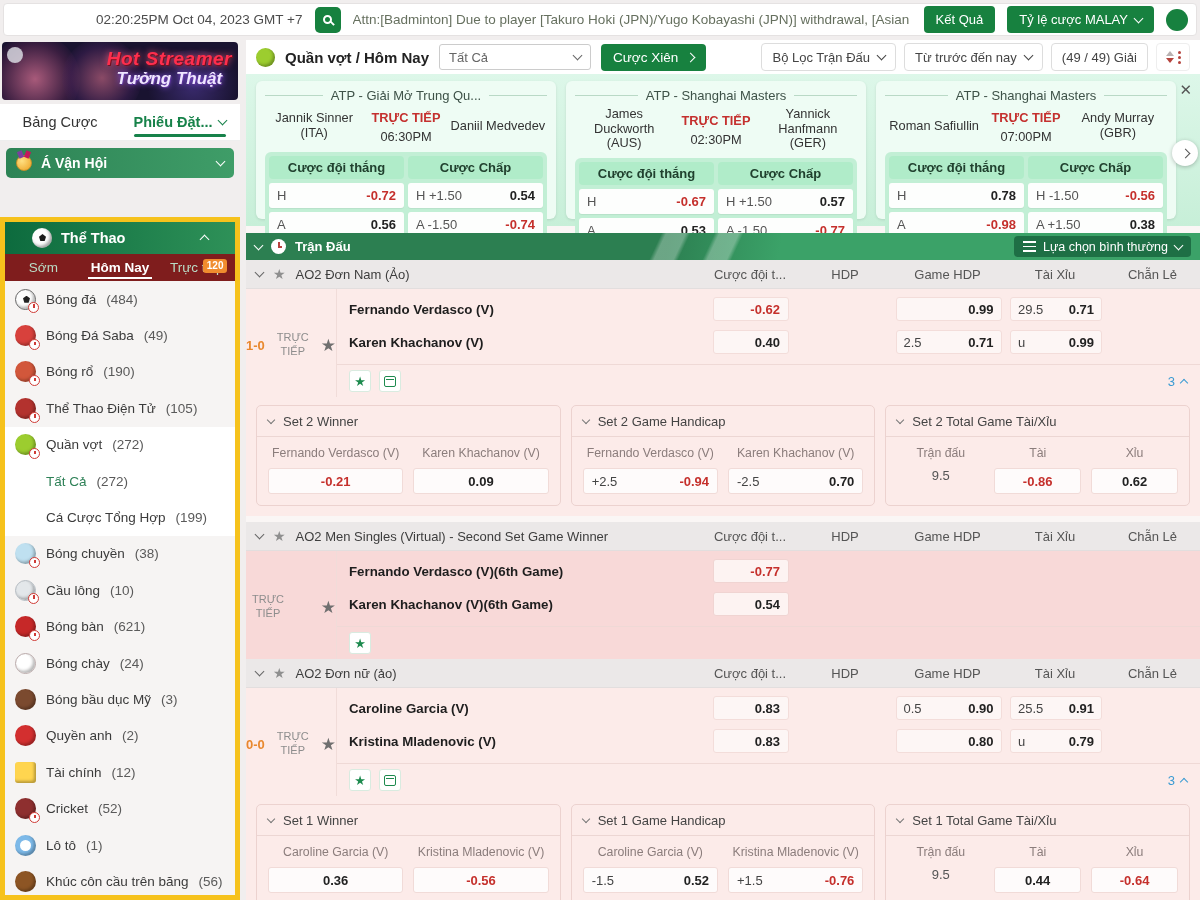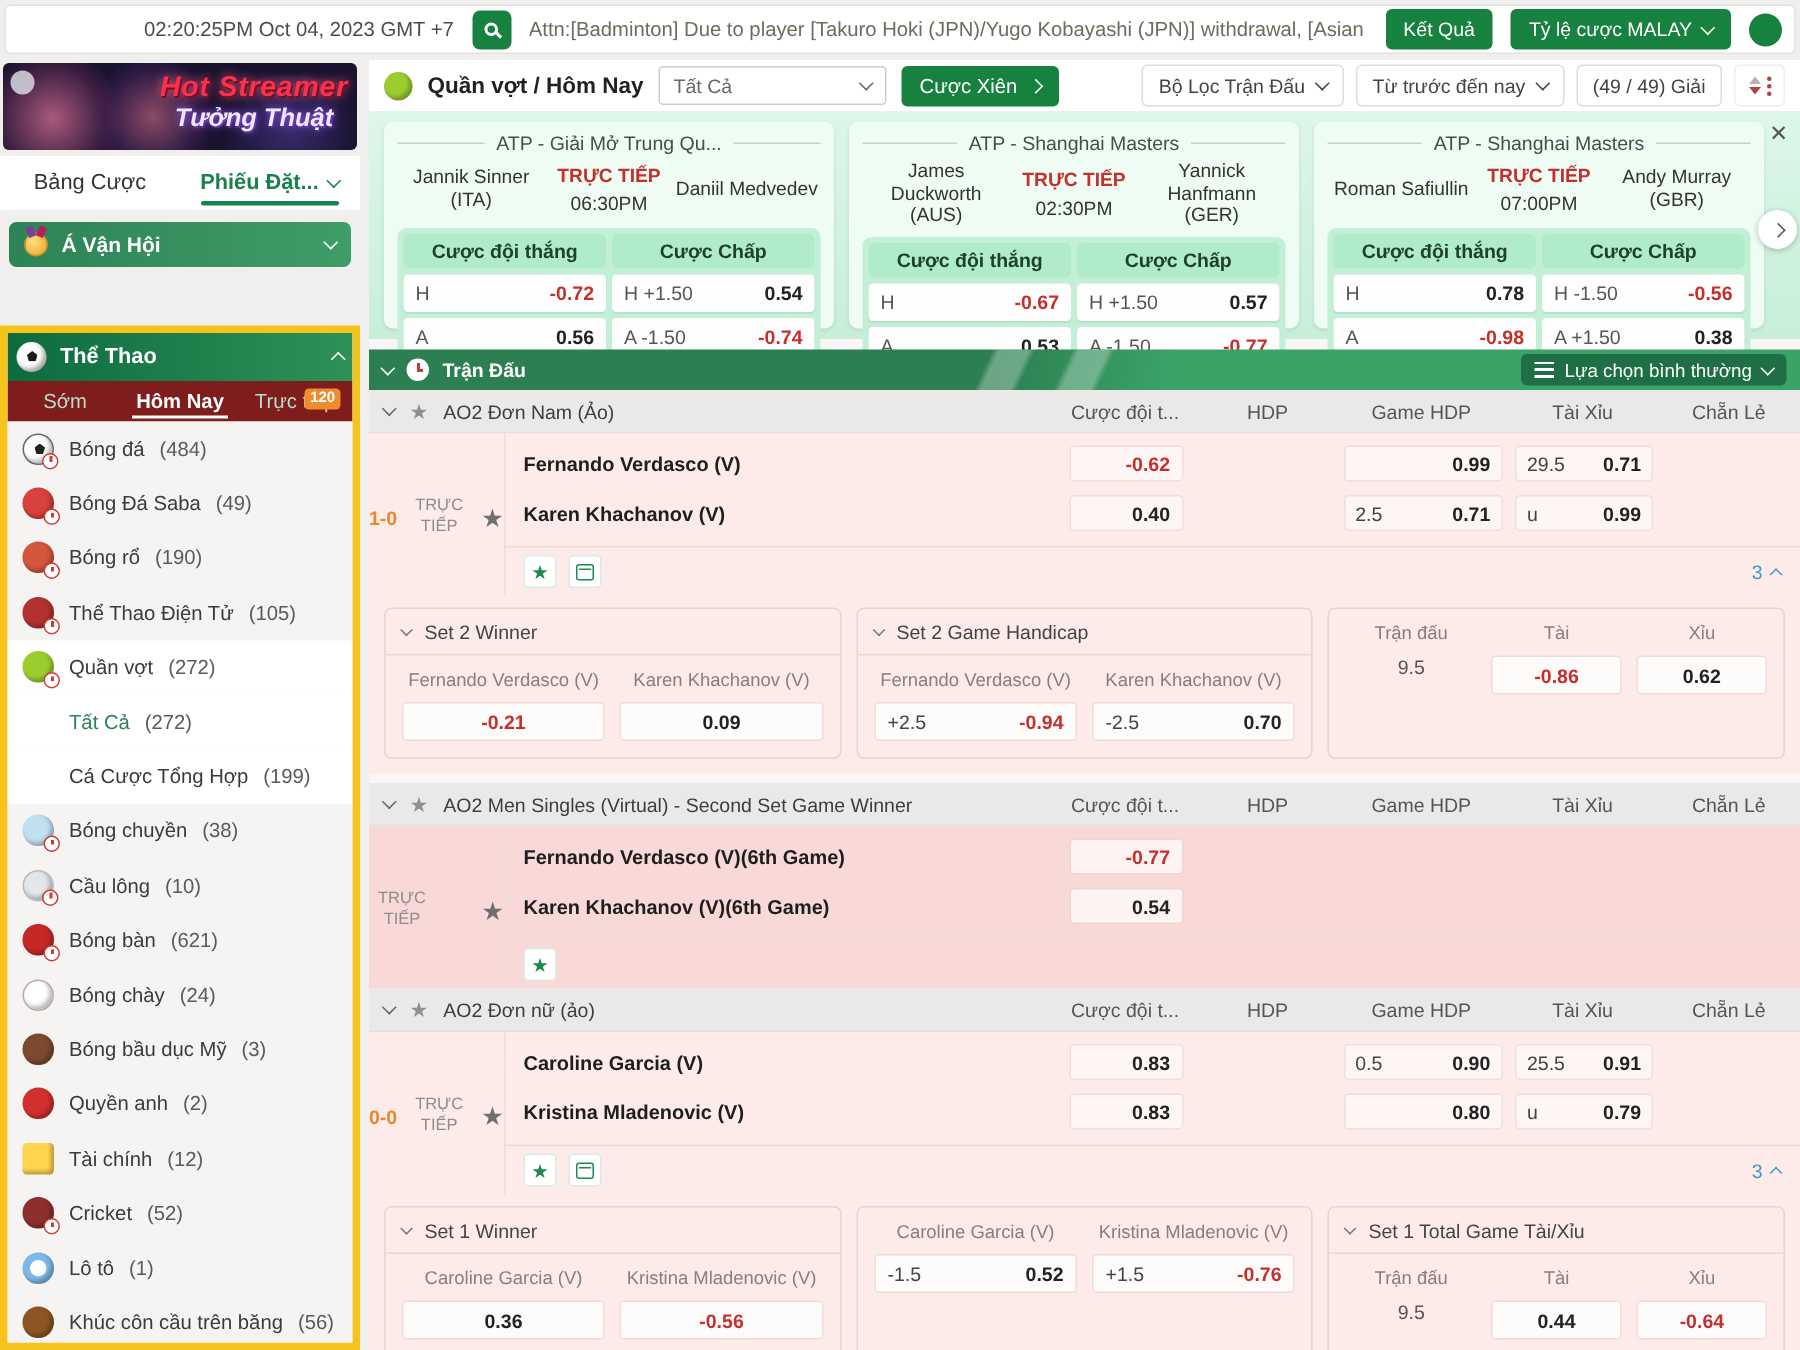--- a/index.html
+++ b/index.html
@@ -33,21 +33,21 @@
   .side-tabs { height:37px; background:#fff; display:flex; margin-top:4px; border-bottom:1px solid #eee; }
   .side-tab { flex:1; display:flex; align-items:center; justify-content:center; gap:7px; font-size:14.5px; color:#333; position:relative; cursor:pointer; }
   .side-tab.active { color:#17824a; font-weight:bold; }
   .side-tab.active::after { content:""; position:absolute; left:12%; bottom:3px; width:76%; height:3px; background:#17824a; border-radius:2px; }
   .avh-bar { margin:7px 6px 5px 6px; height:30px; border-radius:5px; background:linear-gradient(90deg,#2d8355,#3f9d68); display:flex; align-items:center; gap:9px; padding:0 10px; color:#fff; font-weight:bold; font-size:14px; cursor:pointer; }
   .medal { width:16px; height:16px; border-radius:50%; background:radial-gradient(circle at 35% 35%, #ffe082, #f2b33d 72%); border:1px solid #c8922a; position:relative; flex:none; }
   .medal::before { content:""; position:absolute; top:-5px; left:1px; width:5px; height:7px; background:#7b3fa0; transform:rotate(-22deg); }
   .medal::after { content:""; position:absolute; top:-5px; right:1px; width:5px; height:7px; background:#c2185b; transform:rotate(22deg); }
   .avh-bar .chv { margin-left:auto; }
   .yellow-wrap { position:absolute; left:0; right:0; top:177px; bottom:0; border:5px solid #f6c21c; overflow:hidden; background:#f6f4f3; }
-  .sports-head { height:32px; background:linear-gradient(90deg,#0d6b3e,#2e9158); display:flex; align-items:center; gap:9px; padding:0 6px; color:#fff; font-weight:bold; font-size:14.5px; cursor:pointer; }
+  .sports-head { height:32px; background:linear-gradient(90deg,#0d6b3e,#2e9158); display:flex; align-items:center; gap:9px; padding:0 27px; color:#fff; font-weight:bold; font-size:14.5px; cursor:pointer; }
   .soccer-head { width:20px; height:20px; border-radius:50%; background:#fdfdfd; position:relative; box-shadow:inset -2px -2px 3px rgba(0,0,0,.35); flex:none; }
   .soccer-head::before { content:""; position:absolute; left:7px; top:6px; width:7px; height:7px; background:#1a1a1a; clip-path:polygon(50% 0,100% 38%,81% 100%,19% 100%,0 38%); }
   .sports-head .chv { margin-left:auto; }
   .subtabs { height:27px; background:#7f1d1d; display:flex; align-items:stretch; font-size:13.5px; }
   .subtab { flex:1; display:flex; align-items:center; justify-content:center; color:#b9dcc6; position:relative; cursor:pointer; }
   .subtab.active { color:#fff; font-weight:bold; }
   .subtab.active::after { content:""; position:absolute; bottom:2px; left:50%; transform:translateX(-50%); width:64px; height:2px; background:#fff; }
   .badge { position:absolute; top:-1px; right:-4px; background:#f08c2e; color:#fff; font-size:10px; font-weight:bold; padding:1px 4px; border-radius:3px; line-height:1.2; }
   .sports-list { background:#f6f4f3; }
   .sport-row { height:36.4px; display:flex; align-items:center; gap:10px; padding:0 10px; font-size:13.5px; color:#3b3b3b; cursor:pointer; }
@@ -655,20 +655,24 @@
         <div class="sm-col">
             <div class="sm-label" data-name="selection-label">Karen Khachanov (V)</div>
             <div class="sm-cell split" data-name="odds-cell">
               <span class="o-hdp">-2.5</span>
               <span class="o-val">0.70</span>
             </div>
           </div>
       </div>
     </div>
     <div class="sm-card" data-name="submarket-card-total">
+      <div class="sm-head">
+          <span class="chv down" data-name="chevron-down-icon"></span>
+          <span data-name="submarket-title">Set 2 Total Game Tài/Xỉu</span>
+        </div>
       <div class="sm-body">
         <div class="sm-col">
             <div class="sm-label" data-name="column-label">Trận đấu</div>
             <div class="sm-plain" data-name="total-line">9.5</div>
           </div>
         <div class="sm-col">
             <div class="sm-label" data-name="column-label">Tài</div>
             <div class="sm-cell" data-name="odds-cell-over">
               <span class="o-val" data-neg="1">-0.86</span>
             </div>
@@ -827,20 +831,24 @@
           </div>
         <div class="sm-col">
             <div class="sm-label" data-name="selection-label">Kristina Mladenovic (V)</div>
             <div class="sm-cell" data-name="odds-cell">
               <span class="o-val" data-neg="1">-0.56</span>
             </div>
           </div>
       </div>
     </div>
     <div class="sm-card" data-name="submarket-card-handicap">
+      <div class="sm-head">
+          <span class="chv down" data-name="chevron-down-icon"></span>
+          <span data-name="submarket-title">Set 1 Game Handicap</span>
+        </div>
       <div class="sm-body">
         <div class="sm-col">
             <div class="sm-label" data-name="selection-label">Caroline Garcia (V)</div>
             <div class="sm-cell split" data-name="odds-cell">
               <span class="o-hdp">-1.5</span>
               <span class="o-val">0.52</span>
             </div>
           </div>
         <div class="sm-col">
             <div class="sm-label" data-name="selection-label">Kristina Mladenovic (V)</div>

